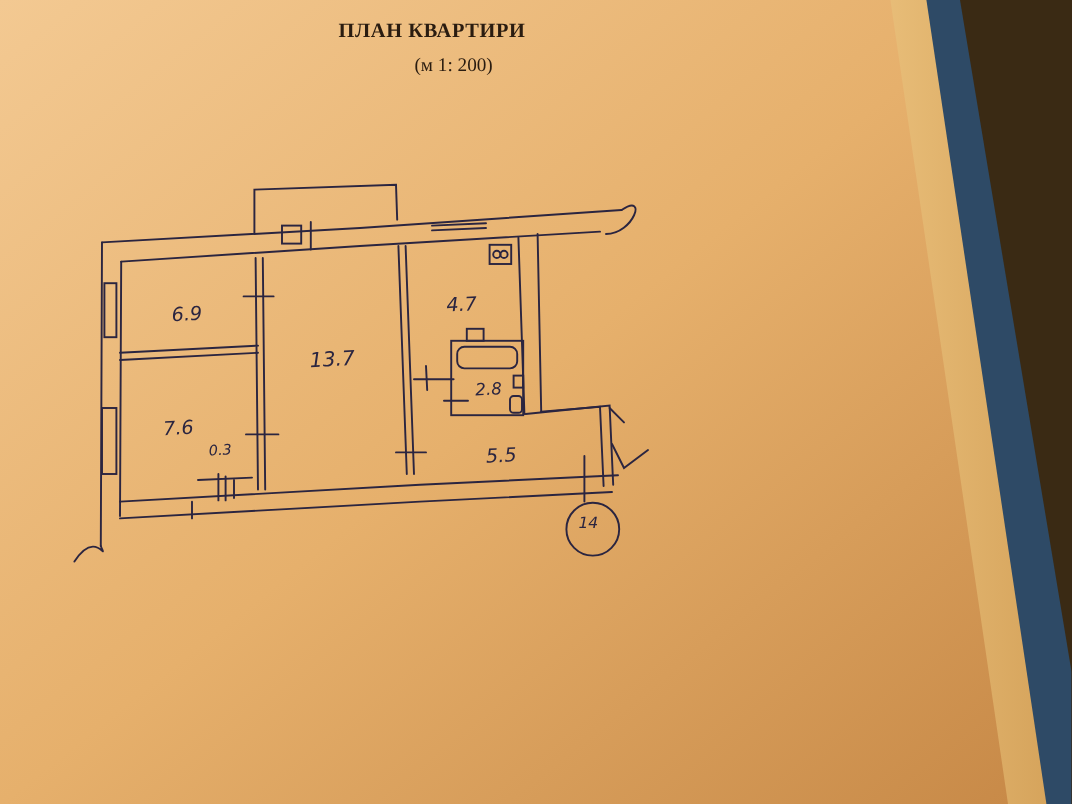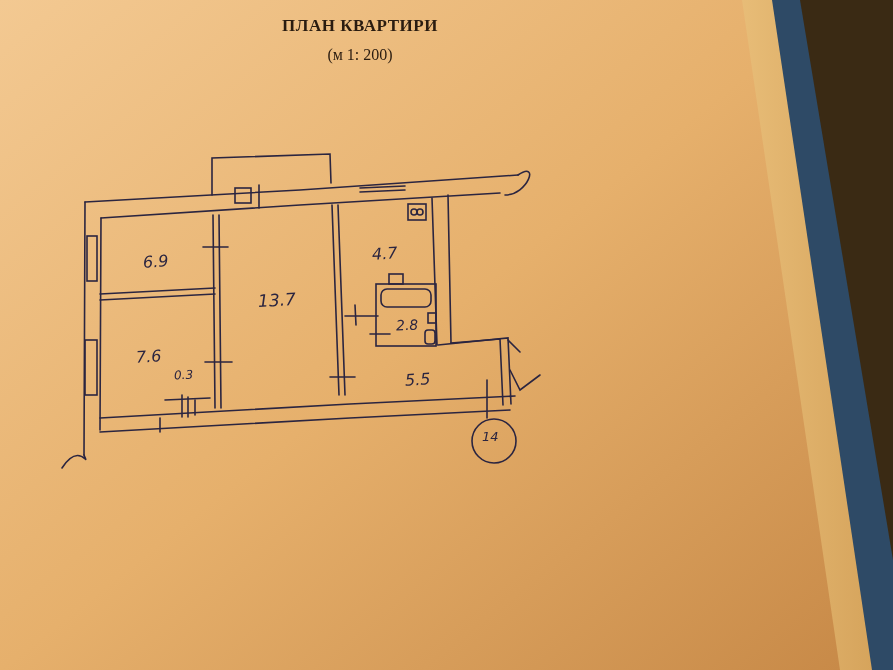--- a/index.html
+++ b/index.html
@@ -2,21 +2,21 @@
 <html><head>
 <meta charset="utf-8">
 <style>
   html, body { margin:0; padding:0; }
   body { width:893px; height:670px; overflow:hidden; position:relative;
          background:#3a2a14; font-family:"Liberation Serif", serif; }
   .scene { position:absolute; inset:0; }
   .paper { position:absolute; left:0; top:0; width:893px; height:670px; }
   .title { position:absolute; left:0; width:720px; text-align:center; color:#2a1c10; }
   .title-main { top:16px; font-weight:bold; font-size:17px; letter-spacing:0.5px; left:0; }
-  .title-scale { top:46px; font-size:16px; left:0; }
+  .title-scale { top:46px; font-size:16px; left:18px; }
   .label { position:absolute; font-family:"DejaVu Sans", sans-serif; font-style:italic;
            color:#2b2540; font-size:16px; transform:rotate(-3deg); }
   svg { position:absolute; left:0; top:0; }
 </style>
 </head>
 <body>
 
 <div class="scene">
   <svg class="paper" width="893" height="670" viewBox="0 0 893 670">
     <defs>

